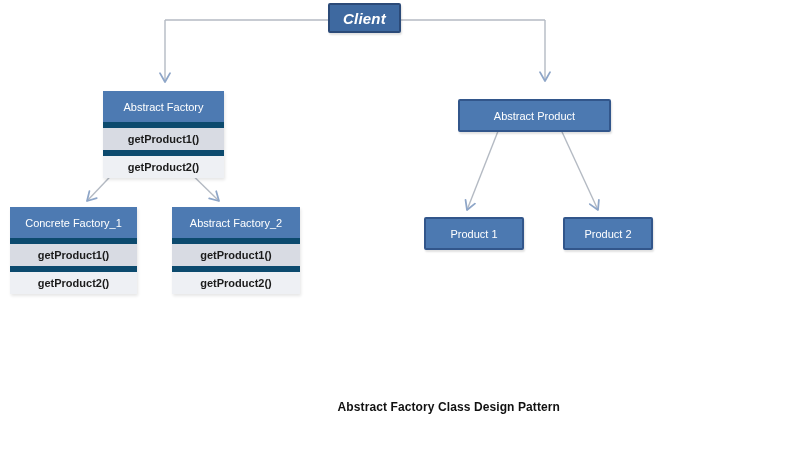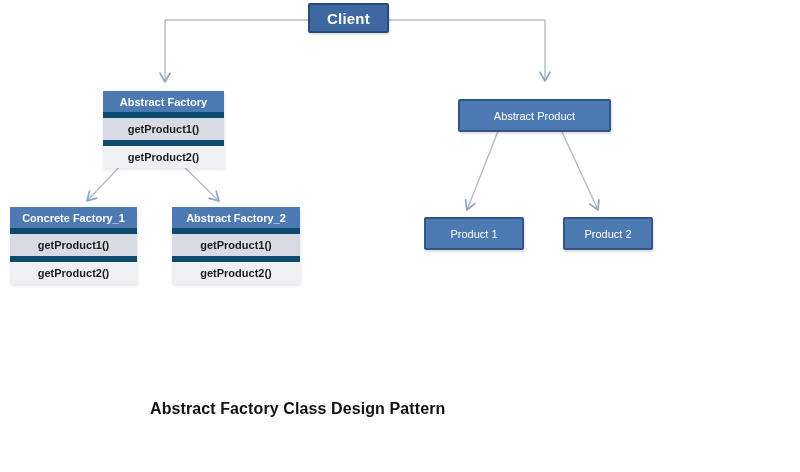--- a/index.html
+++ b/index.html
@@ -17,32 +17,32 @@
   .client{
     background:var(--client-fill);border-color:var(--client-border);
     font-size:15px;font-weight:bold;letter-spacing:0.2px;
   }
   .uml-table{
     position:absolute;box-sizing:border-box;
     box-shadow:1px 2px 3px rgba(0,0,0,0.10);
     font-size:11px;
   }
   .uml-header{
-    height:21px;display:flex;align-items:center;justify-content:center;
-    background:var(--header-fill);color:#fff;font-weight:bold;
+    height:31px;display:flex;align-items:center;justify-content:center;
+    background:var(--header-fill);color:#fff;font-weight:normal;
   }
   .uml-row{
     height:22px;display:flex;align-items:center;justify-content:center;
     color:var(--method-text);font-weight:600;border-top:6px solid #0c4a6e;
   }
   .uml-row.odd{background:var(--row-odd);}
   .uml-row.even{background:var(--row-even);}
   #caption{
     position:absolute;left:150px;top:400px;width:410px;height:22px;
-    text-align:left;color:var(--caption);font-size:16px;font-weight:600;
+    text-align:right;color:var(--caption);font-size:12px;font-weight:600;
     letter-spacing:0.1px;
   }
 </style>
 </head>
 <body>
 
 <div id="stage">
 
   <svg id="connectors" viewBox="0 0 800 472" xmlns="http://www.w3.org/2000/svg">
     <defs>
@@ -54,21 +54,21 @@
       <path d="M165,20 H545"></path>
       <path d="M165,20 V82" marker-end="url(#openArrow)"></path>
       <path d="M545,20 V81" marker-end="url(#openArrow)"></path>
       <path d="M125,161 L87,201" marker-end="url(#openArrow)"></path>
       <path d="M178,161 L219,201" marker-end="url(#openArrow)"></path>
       <path d="M502,121 L467,210" marker-end="url(#openArrow)"></path>
       <path d="M557,121 L598,210" marker-end="url(#openArrow)"></path>
     </g>
   </svg>
 
-  <div class="node client" style="left:308px;top:3px;width:81px;height:30px;">Client</div>
+  <div class="node client" style="left:328px;top:3px;width:73px;height:30px;font-style:italic;">Client</div>
 
   <div class="uml-table" style="left:103px;top:91px;width:121px;">
     <div class="uml-header">Abstract Factory</div>
     <div class="uml-row odd">getProduct1()</div>
     <div class="uml-row even">getProduct2()</div>
   </div>
 
   <div class="uml-table" style="left:10px;top:207px;width:127px;">
     <div class="uml-header">Concrete Factory_1</div>
     <div class="uml-row odd">getProduct1()</div>

